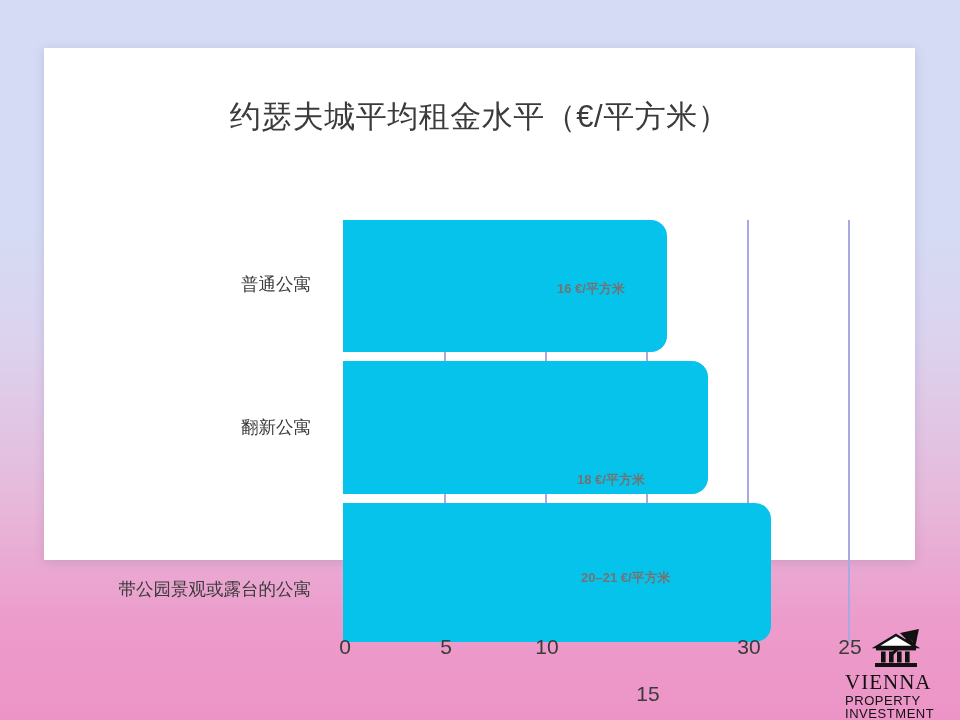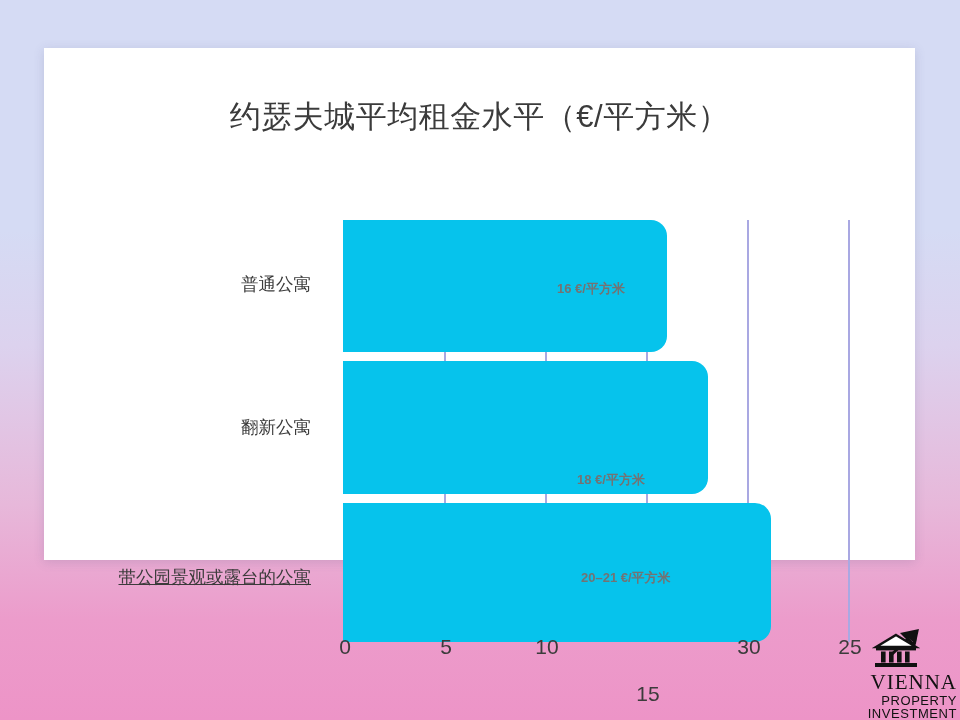--- a/index.html
+++ b/index.html
@@ -108,21 +108,21 @@
     transform: translateX(-50%);
     line-height: 1;
   }
   
   #logo {
     position: absolute;
     left: 845px;
     top: 626px;
     width: 112px;
     height: 84px;
-    text-align: right;
+    text-align: left;
   }
   #logo-mark {
     width: 62px;
     height: 44px;
     margin: 0 auto;
     display: block;
   }
   #logo-name {
     font-family: "Liberation Serif", "DejaVu Serif", serif;
     font-size: 21px;
@@ -162,21 +162,21 @@
         <div class="bar-value" style="left:513px;top:62px;">16 €/平方米</div>
       </div>
 
       <div class="bar-row" style="top:203px;height:133px;">
         <div class="cat-label" style="top:58px;">翻新公寓</div>
         <div class="bar" style="top:0px;width:365px;height:133px;"></div>
         <div class="bar-value" style="left:533px;top:64px;margin-top:48px;">18 €/平方米</div>
       </div>
 
       <div class="bar-row" style="top:345px;height:139px;">
-        <div class="cat-label" style="top:66px;text-decoration:underline;">带公园景观或露台的公寓</div>
+        <div class="cat-label" style="top:78px;">带公园景观或露台的公寓</div>
         <div class="bar" style="top:0px;width:428px;height:139px;"></div>
         <div class="bar-value" style="left:537px;top:68px;">20–21 €/平方米</div>
       </div>
 
     </div>
 
     <div id="axis">
       <div class="tick" style="left:301px;">0</div>
       <div class="tick" style="left:402px;">5</div>
       <div class="tick" style="left:503px;">10</div>

